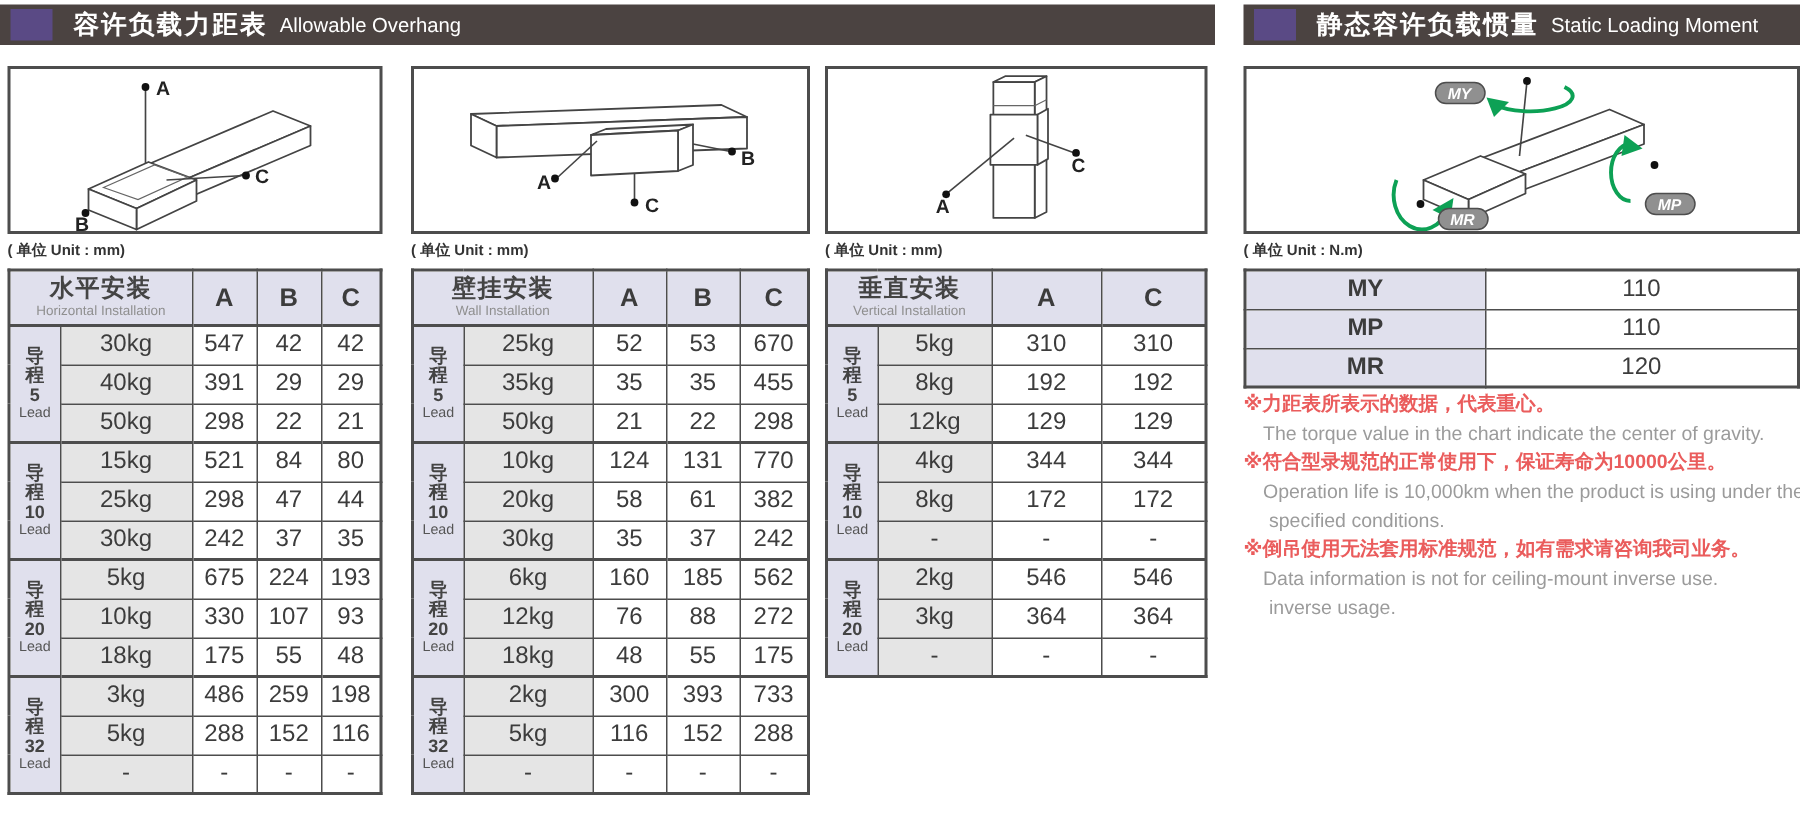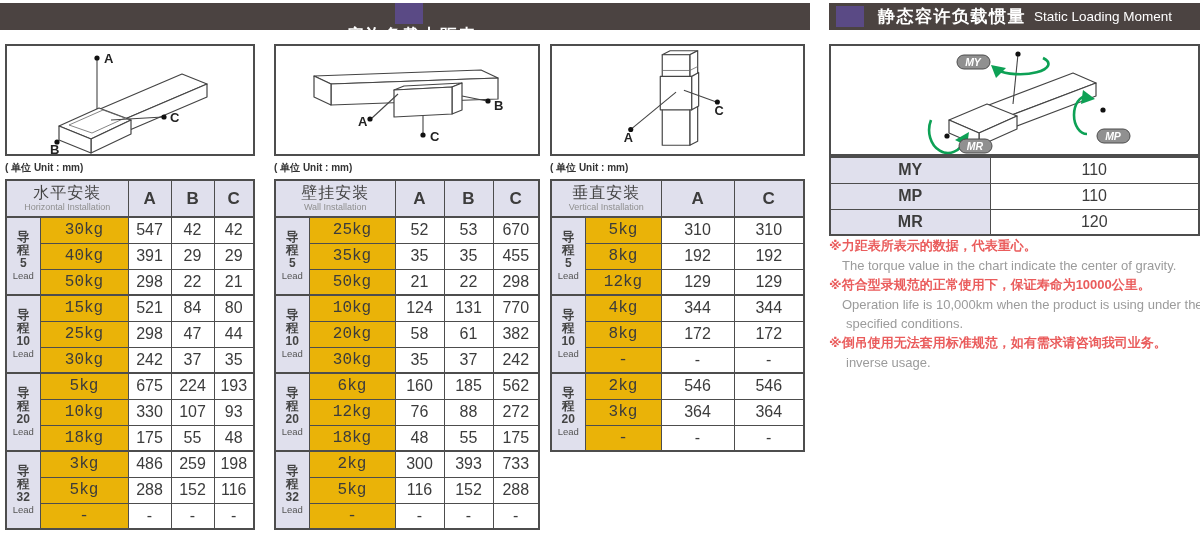--- a/index.html
+++ b/index.html
@@ -6,49 +6,49 @@
   html,body { background:#fff; }
   body {
     width:1200px; height:542px; position:relative; overflow:hidden;
     font-family:"Liberation Sans","DejaVu Sans",sans-serif; color:#3c3c3c;
   }
   .titlebar { position:absolute; top:3px; height:27px; background:#4b4341;
     display:flex; align-items:center; color:#fff; }
   .titlebar .sq { width:28px; height:21px; background:#5a4a85; margin-left:7px; flex:0 0 auto; }
   .titlebar .zh { font-size:17px; font-weight:bold; margin-left:14px; letter-spacing:1.5px; white-space:nowrap; }
   .titlebar .en { font-size:13.5px; font-weight:normal; margin-left:8px; white-space:nowrap; }
-  #bar-left  { left:0; width:810px;flex-direction:column; }
+  #bar-left  { left:0; width:810px; }
   #bar-right { left:829px; width:371px;text-align:right; }
 
   .colsec { position:absolute; top:44px; }
   #col-h { left:5px;   width:250px; }
   #col-w { left:274px; width:266px; }
   #col-v { left:550px; width:255px; }
   #col-m { left:829px; width:371px; }
 
   .dbox { height:112px; border:2px solid #4d4d4d; background:#fff; overflow:hidden; }
   .dbox svg { display:block; width:100%; height:100%; }
   .unit { height:23px; line-height:23px; text-align:left; font-size:10px;
     font-weight:bold; color:#333; padding-right:3px; white-space:nowrap; }
 
   table { border-collapse:collapse; width:100%; table-layout:fixed; }
   .ov-table, .mtable { border:2px solid #4d4d4d; }
   th, td { border:1px solid #4d4d4d; text-align:center; vertical-align:middle;
     padding:0; color:#3c3c3c; overflow:hidden; }
   thead th { border-bottom:2px solid #4d4d4d; background:#e0e0ed; height:37px; }
-  th.lbl .t-zh { font-size:16px; font-weight:normal; letter-spacing:1px; line-height:18px; color:#444; }
+  th.lbl .t-zh { font-size:16px; font-weight:bold; letter-spacing:1px; line-height:18px; color:#444; }
   th.lbl .t-en { font-size:9px; font-weight:normal; color:#8f8f8f; line-height:11px; }
   th.colhead { font-size:17px; font-weight:600; color:#3c3c3c; }
   tbody td { height:26px; font-size:16px; }
   tr.grp td { border-top:2px solid #4d4d4d; }
   td.lead { background:#e0e0ed; padding:1px 0; }
   td.lead .lz { font-size:12.5px; line-height:13px; font-weight:bold; color:#444; }
   td.lead .ln { font-size:12px;  line-height:13px; font-weight:bold; color:#444; }
   td.lead .le { font-size:9.5px; line-height:11px; color:#555; }
-  td.kg  { background:#eab308;font-family:Liberation Mono, monospace; }
+  td.kg  { background:#e5e5e5; }
   td.val { background:#fff; }
 
   .mtable td { height:26px; font-size:16px; }
   .mtable td.mlabel { background:#e0e0ed; font-weight:bold; }
 
   .notes { margin-top:0; overflow:hidden; }
   .note-zh { font-size:13px; font-weight:bold; color:#ea5c5c; line-height:20px; white-space:nowrap; }
   .note-en { font-size:13px; color:#9b9b9b; line-height:19px; padding-left:13px; white-space:nowrap; }
   .note-en.cont { padding-left:17px; }
 
@@ -482,20 +482,21 @@
       <polygon class="ghead" points="252,44 264,53 250,58"></polygon>
       <rect class="badge" x="266" y="83" width="33" height="14" rx="7"></rect>
       <text class="badgetxt" x="282" y="94">MP</text>
       <circle class="pt" cx="116" cy="90" r="2.6"></circle>
       <path class="garc" d="M 100,74 A 14 17 0 1 0 134,94"></path>
       <polygon class="ghead" points="138,86 136,100 124,94"></polygon>
       <rect class="badge" x="128" y="93" width="33" height="14" rx="7"></rect>
       <text class="badgetxt" x="144" y="104">MR</text>
     </svg>
   </div>
+  <div class="unit">( 单位 Unit : N.m)</div>
   <table class="mtable">
     <colgroup>
         <col style="width:160px">
         <col>
       </colgroup>
   <tbody>
         <tr>
           <td class="mlabel">MY</td>
           <td class="mvalue">110</td>
         </tr>
@@ -509,15 +510,16 @@
         </tr>
       </tbody>
     </table>
   <div class="notes">
       <div class="note-zh">※力距表所表示的数据，代表重心。</div>
       <div class="note-en">The torque value in the chart indicate the center of gravity.</div>
       <div class="note-zh">※符合型录规范的正常使用下，保证寿命为10000公里。</div>
       <div class="note-en">Operation life is 10,000km when the product is using under the</div>
       <div class="note-en cont">specified conditions.</div>
       <div class="note-zh">※倒吊使用无法套用标准规范，如有需求请咨询我司业务。</div>
+      <div class="note-en">Data information is not for ceiling-mount inverse use.</div>
       <div class="note-en cont">inverse usage.</div>
     </div>
 </div>
 
 </body></html>

